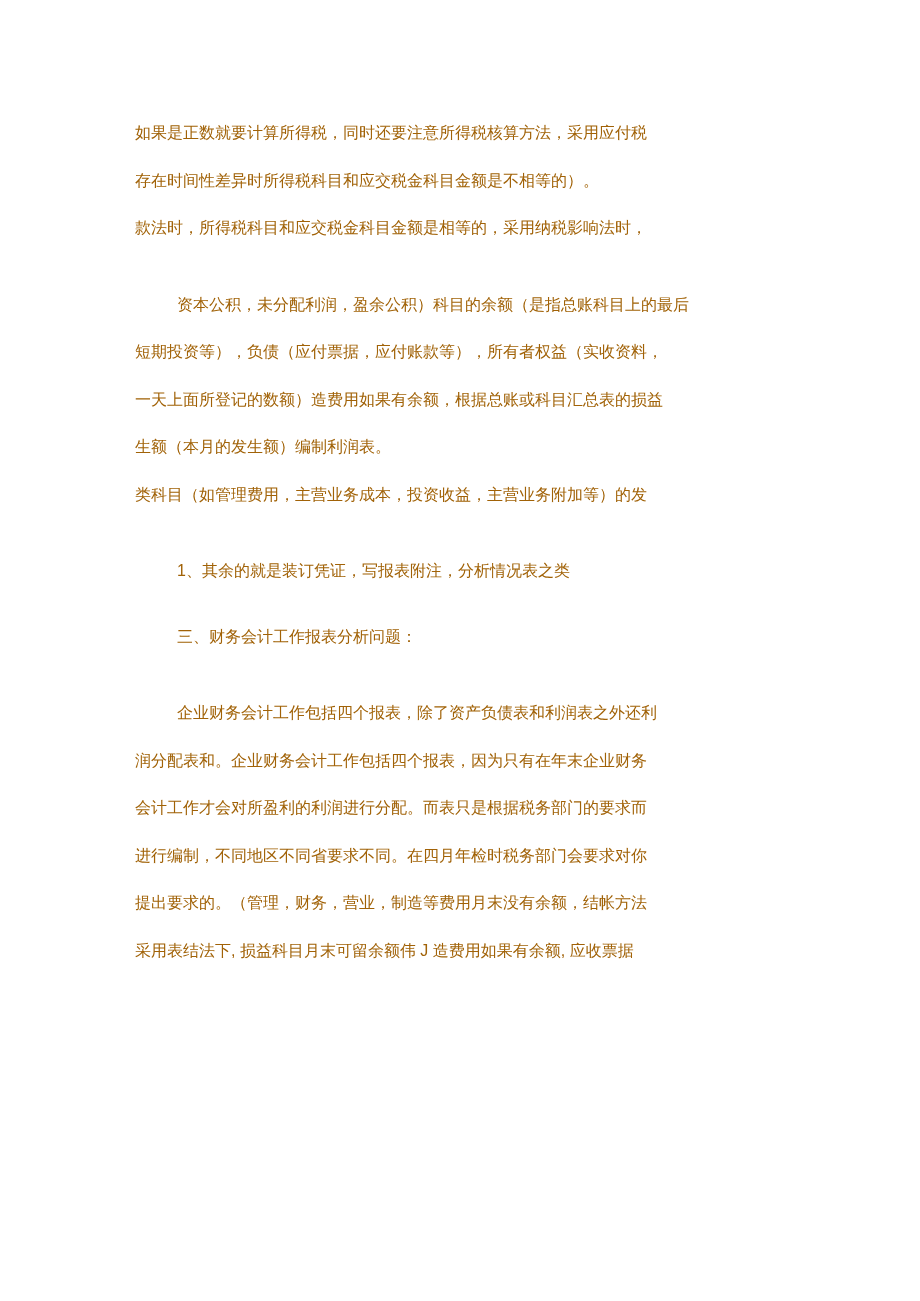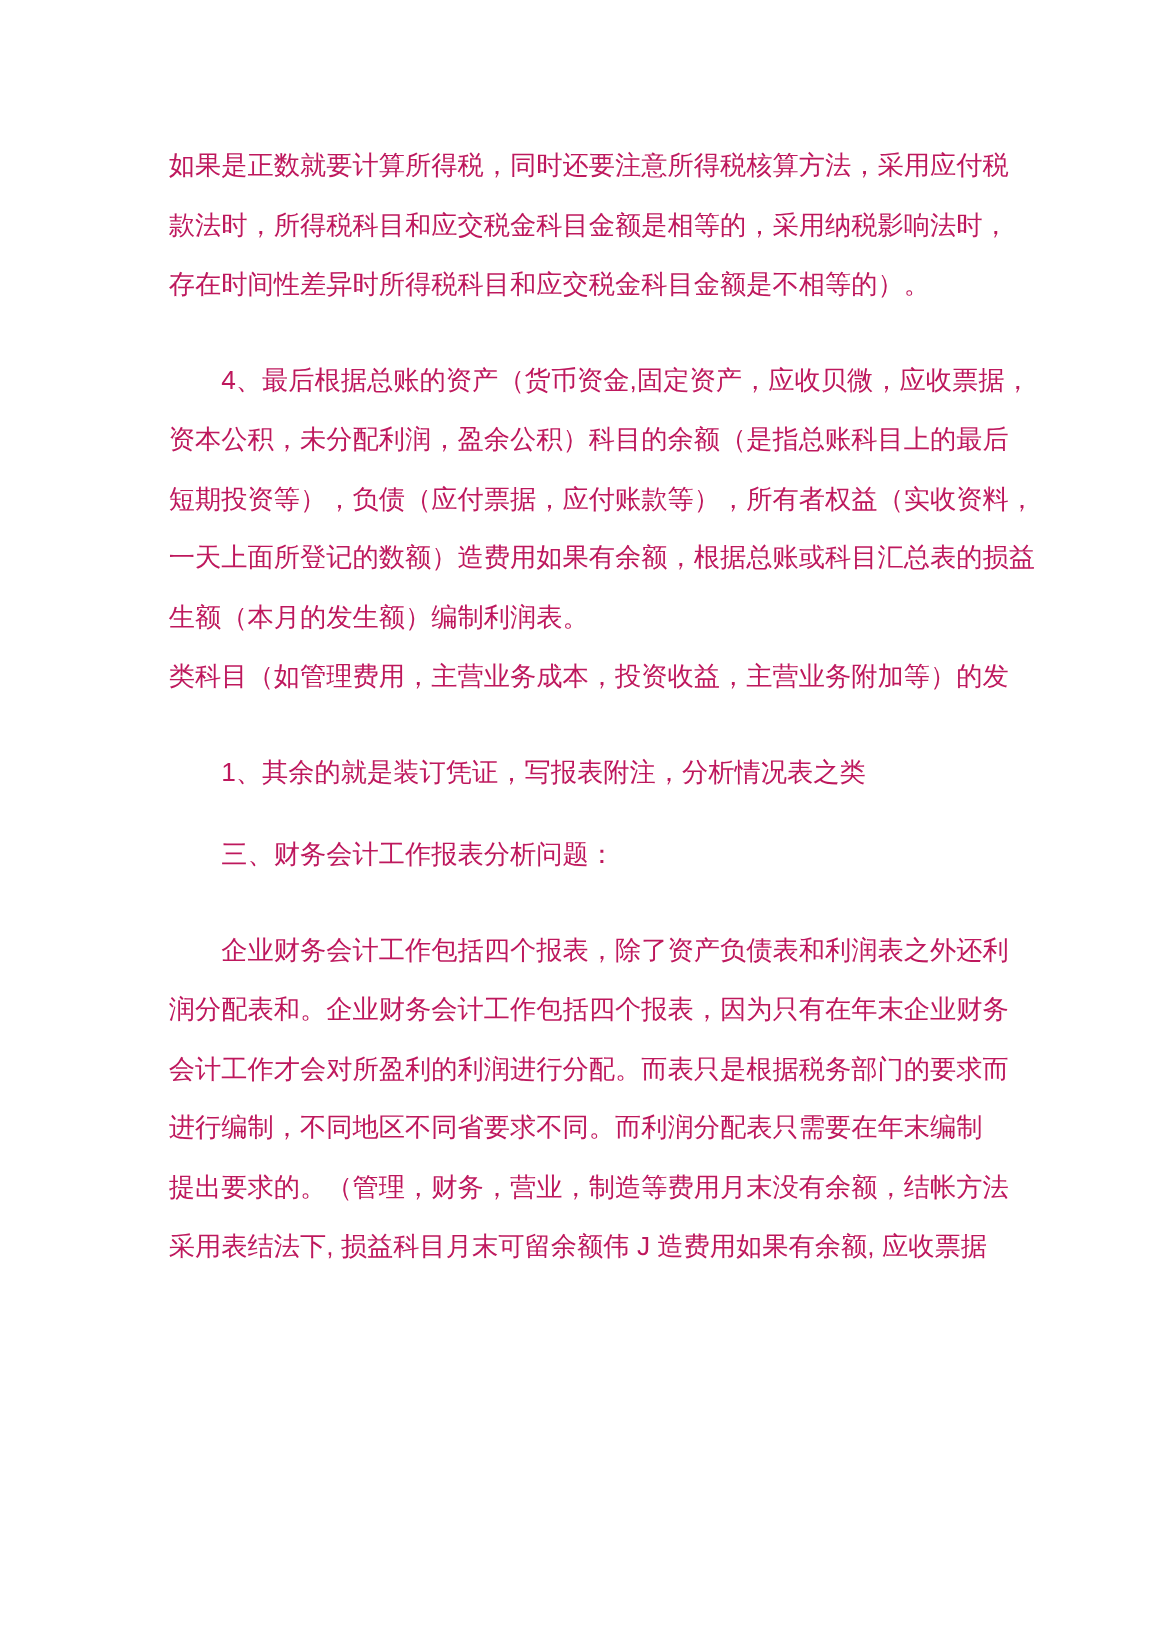--- a/index.html
+++ b/index.html
@@ -8,22 +8,22 @@
     background: #ffffff;
   }
   .page {
     position: relative;
     box-sizing: border-box;
     width: 920px;
     height: 1301px;
     background: #ffffff;
     padding: 109px 95px 1px 135px;
     font-family: "Liberation Sans", "DejaVu Sans", sans-serif;
-    font-size: 21px;
-    color: #be185d;
+    font-size: 16px;
+    color: #a16207;
     overflow: hidden;
   }
   .para {
     margin: 0;
   }
   .para + .para {
     margin-top: 29px;
   }
   .para.tight {
     margin-top: 18px;
@@ -38,44 +38,43 @@
     text-indent: 42px;
   }
 </style>
 </head>
 <body>
 
 <div class="page">
 
   <div class="para">
     <div class="line">如果是正数就要计算所得税，同时还要注意所得税核算方法，采用应付税</div>
+    <div class="line">存在时间性差异时所得税科目和应交税金科目金额是不相等的）。</div>
     <div class="line">款法时，所得税科目和应交税金科目金额是相等的，采用纳税影响法时，</div>
-    <div class="line">存在时间性差异时所得税科目和应交税金科目金额是不相等的）。</div>
   </div>
 
   <div class="para indent">
-    <div class="line">4、最后根据总账的资产（货币资金,固定资产，应收贝微，应收票据，</div>
     <div class="line">资本公积，未分配利润，盈余公积）科目的余额（是指总账科目上的最后</div>
     <div class="line">短期投资等），负债（应付票据，应付账款等），所有者权益（实收资料，</div>
     <div class="line">一天上面所登记的数额）造费用如果有余额，根据总账或科目汇总表的损益</div>
     <div class="line">生额（本月的发生额）编制利润表。</div>
     <div class="line">类科目（如管理费用，主营业务成本，投资收益，主营业务附加等）的发</div>
   </div>
 
 
   <div class="para indent">
     <div class="line">1、其余的就是装订凭证，写报表附注，分析情况表之类</div>
   </div>
 
   <div class="para indent tight">
     <div class="line">三、财务会计工作报表分析问题：</div>
   </div>
 
   <div class="para indent">
     <div class="line">企业财务会计工作包括四个报表，除了资产负债表和利润表之外还利</div>
     <div class="line">润分配表和。企业财务会计工作包括四个报表，因为只有在年末企业财务</div>
     <div class="line">会计工作才会对所盈利的利润进行分配。而表只是根据税务部门的要求而</div>
-    <div class="line">进行编制，不同地区不同省要求不同。而利润分配表只需要在年末编制</div>
+    <div class="line">进行编制，不同地区不同省要求不同。在四月年检时税务部门会要求对你</div>
     <div class="line">提出要求的。（管理，财务，营业，制造等费用月末没有余额，结帐方法</div>
     <div class="line">采用表结法下, 损益科目月末可留余额伟 J 造费用如果有余额, 应收票据</div>
   </div>
 
 </div>
 
 </body></html>

